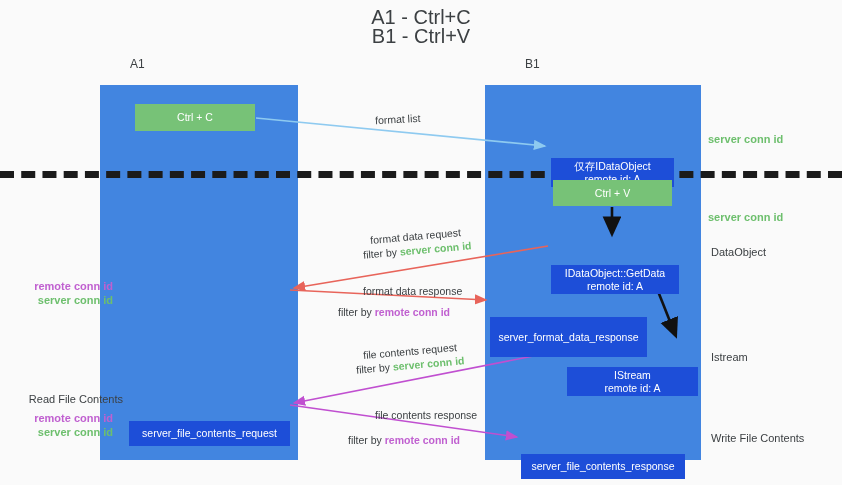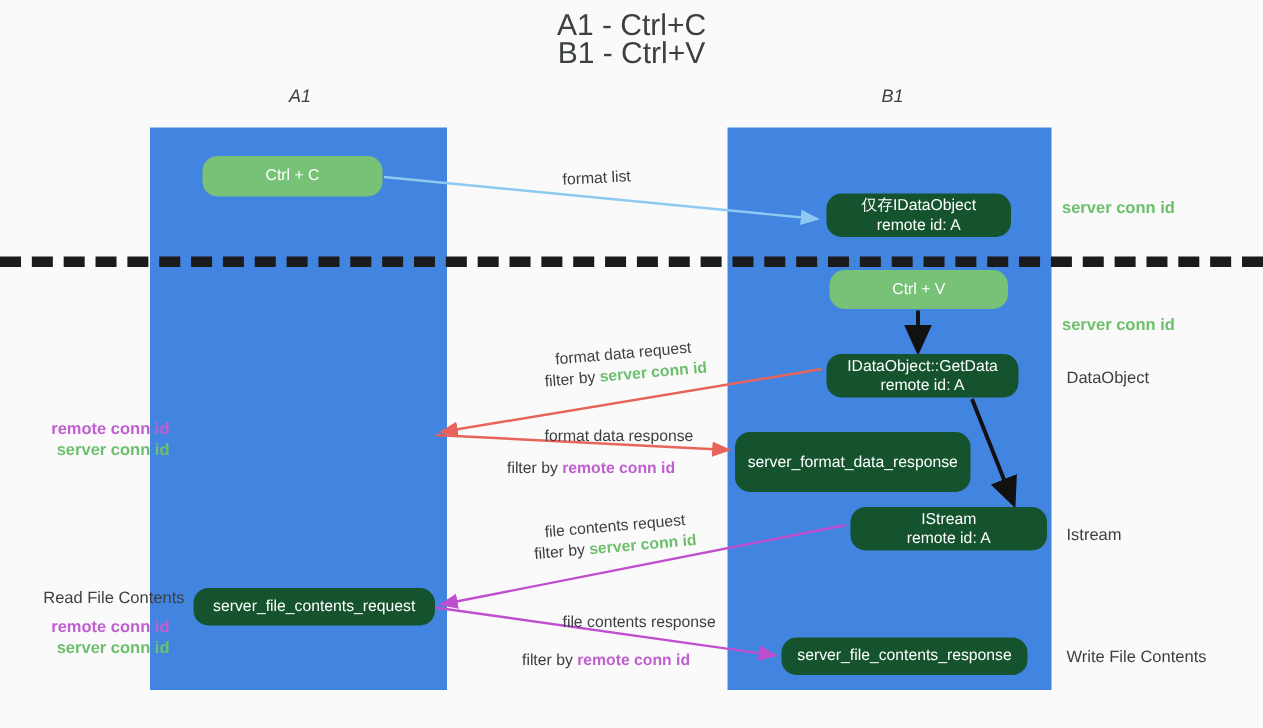--- a/index.html
+++ b/index.html
@@ -18,34 +18,34 @@
     text-align:center;font-size:20px;line-height:19px;color:#3c4043;
   }
 
   .panel{
     position:absolute;background:#4285e0;
   }
   #panel-a1{left:100px;top:85px;width:198px;height:375px;}
   #panel-b1{left:485px;top:85px;width:216px;height:375px;}
 
   .col-head{
-    position:absolute;text-align:center;font-size:11px;line-height:14px;color:#3c4043;font-style:italic;
+    position:absolute;text-align:left;font-size:11px;line-height:14px;color:#3c4043;
   }
   #head-a1{left:130px;top:57px;width:140px;}
   #head-b1{left:525px;top:57px;width:140px;}
   .col-head .big{font-size:12px;}
 
   .box{
     position:absolute;
     display:flex;align-items:center;justify-content:center;
     text-align:center;color:#fff;font-size:10.5px;line-height:13px;
-    box-sizing:border-box;padding:2px 20px;border-radius:10px;
+    box-sizing:border-box;padding:2px 20px;
   }
   .box.green{background:#77c277;}
-  .box.orange{background:#14532d;}
+  .box.orange{background:#1d4ed8;margin-top:29px;}
 
   #box-ctrlc{left:135px;top:104px;width:120px;height:27px;}
   #box-copyobj{left:551px;top:129px;width:123px;height:29px;}
   #box-ctrlv{left:553px;top:180px;width:119px;height:26px;}
   #box-getdata{left:551px;top:236px;width:128px;height:29px;}
   #box-istream{left:567px;top:338px;width:131px;height:29px;}
   #box-sfdreq{left:130px;top:277px;width:159px;height:24px;}
   #box-sfdres{left:490px;top:288px;width:157px;height:40px;}
   #box-sfcreq{left:129px;top:392px;width:161px;height:25px;}
   #box-sfcres{left:521px;top:425px;width:164px;height:25px;}

